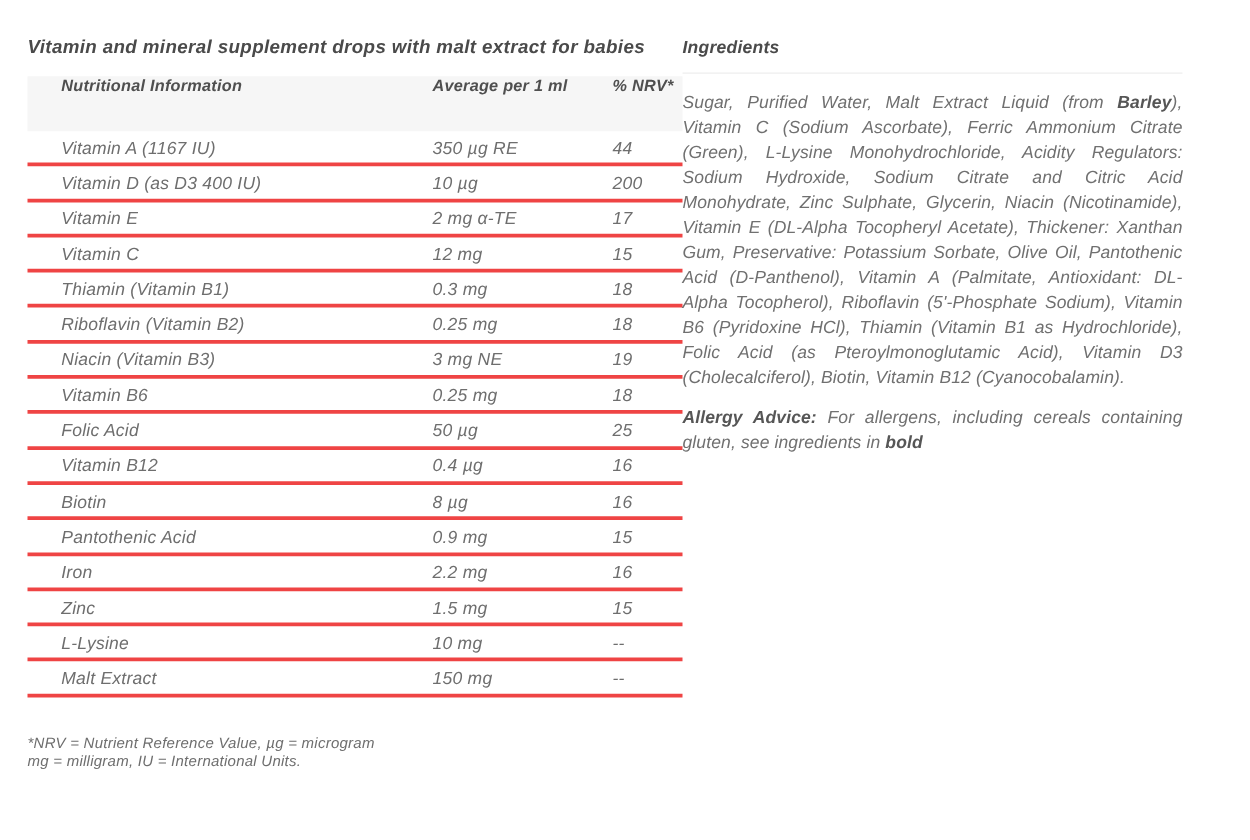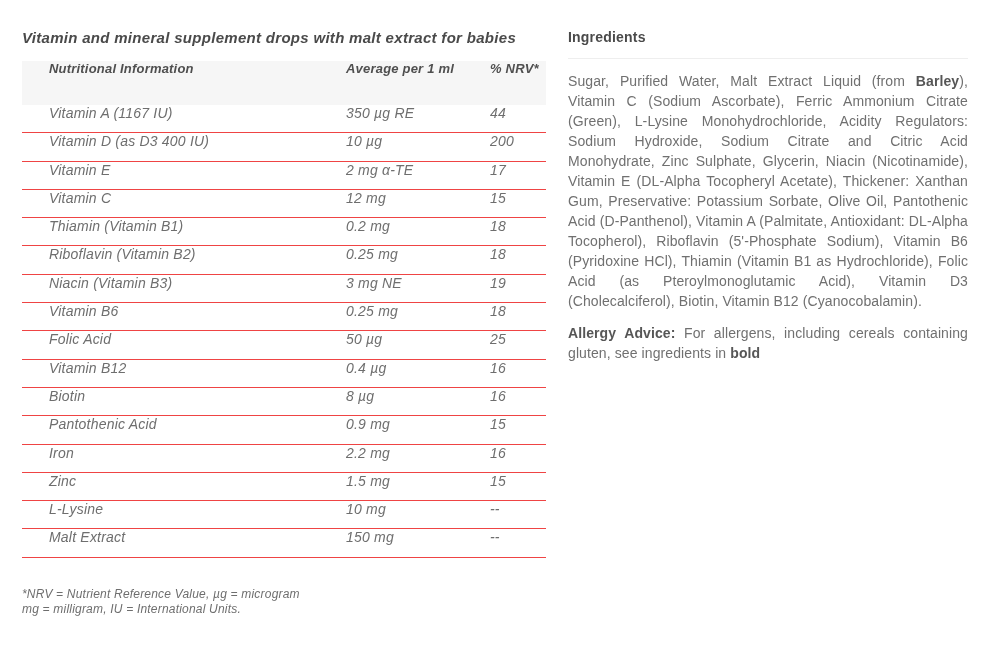--- a/index.html
+++ b/index.html
@@ -9,21 +9,21 @@
     background: #ffffff;
     font-family: "Liberation Sans", sans-serif;
     overflow: hidden;
   }
   .page {
     display: flex;
     padding: 22px 0 0 22px;
     width: 1000px;
   }
   .left-col { width: 524px; flex-shrink: 0; font-style: italic; }
-  .right-col { width: 400px; margin-left: 22px; flex-shrink: 0; }
+  .right-col { width: 400px; flex-shrink: 0; font-style: italic; }
 
   .product-title {
     margin: 7px 0 0 0;
     font-size: 15px;
     font-weight: bold;
     color: #4a4a4a;
     letter-spacing: 0.3px;
   }
 
   .nutrition-table { margin-top: 15px; width: 524px; }
@@ -32,22 +32,23 @@
     align-items: flex-start;
     height: 44px;
     background: #f6f6f6;
     font-size: 13px;
     font-weight: bold;
     color: #4f4f4f;
     letter-spacing: 0.2px;
   }
   .t-row {
     display: flex;
+    align-items: center;
     height: 28.3px;
-    border-bottom: 1px solid #ef4444;
+    border-bottom: 3px solid #ef4444;
     font-size: 14px;
     color: #6e6e6e;
     letter-spacing: 0.2px;
   }
   .c1 { width: 324px; padding-left: 27px; }
   .c2 { width: 144px; }
   .c3 { flex: 1; }
 
   .footnote {
     font-size: 12px;
@@ -110,21 +111,21 @@
             <div class="c2">2 mg α-TE</div>
             <div class="c3">17</div>
           </div>
           <div class="t-row">
             <div class="c1">Vitamin C</div>
             <div class="c2">12 mg</div>
             <div class="c3">15</div>
           </div>
           <div class="t-row">
             <div class="c1">Thiamin (Vitamin B1)</div>
-            <div class="c2">0.2 mg</div>
+            <div class="c2">0.3 mg</div>
             <div class="c3">18</div>
           </div>
           <div class="t-row">
             <div class="c1">Riboflavin (Vitamin B2)</div>
             <div class="c2">0.25 mg</div>
             <div class="c3">18</div>
           </div>
           <div class="t-row">
             <div class="c1">Niacin (Vitamin B3)</div>
             <div class="c2">3 mg NE</div>

